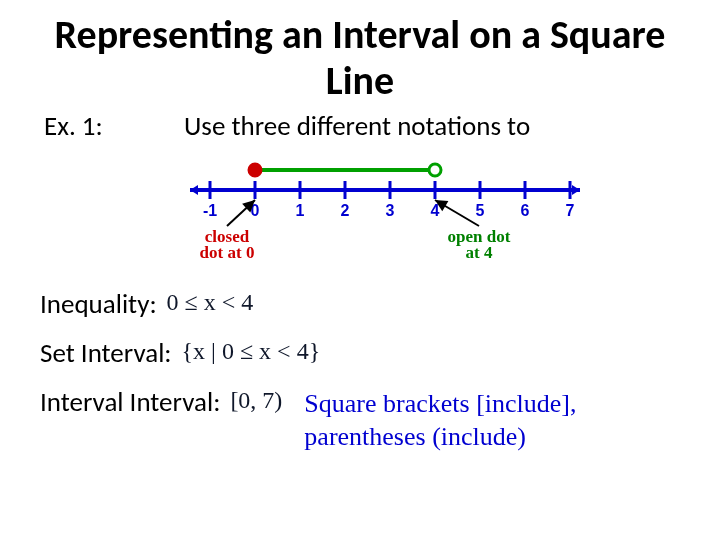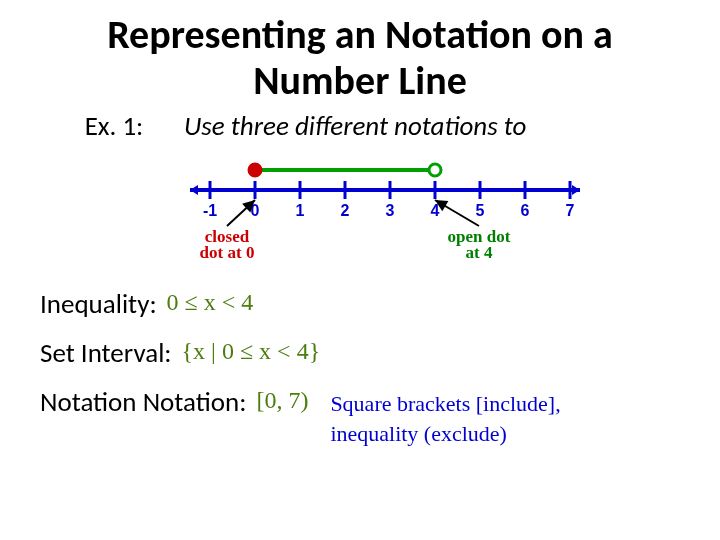--- a/index.html
+++ b/index.html
@@ -19,41 +19,41 @@
     line-height: 1.15;
     margin-bottom: 6px;
   }
   .prompt {
     font-size: 27px;
     color: #000;
     line-height: 1.2;
     margin-left: 4px;
     margin-bottom: 10px;
   }
-  .ex-label { display: inline-block; width: 140px; text-align: center; }
-  .prompt-rest { display: inline; font-style: italic; }
+  .ex-label { display: inline-block; width: 140px; }
+  .prompt-rest { display: inline; }
   .prompt-line2 { padding-left: 60px; }
   .diagram-wrap {
     height: 110px;
     position: relative;
     margin-left: 140px;
     margin-bottom: 28px;
     width: 420px;
   }
   .answers { font-size: 27px; line-height: 1.0; }
   .arow { margin-bottom: 22px; display: flex; align-items: flex-start; gap: 10px; }
   .alabel { color: #000000; }
-  .avalue { font-family: 'Times New Roman', serif; font-size: 24px; color: #4d7c0f; }
-  .anote { font-family: 'Times New Roman', serif; font-size: 22px; color: #0000d0; line-height:1.25; }
+  .avalue { font-family: 'Times New Roman', serif; font-size: 24px; color: #0f172a; }
+  .anote { font-family: 'Times New Roman', serif; font-size: 26px; color: #0000d0; line-height:1.25; }
   .anote-block { margin-left: 12px; }
 </style>
 </head>
 <body>
 
-<h1 class="title">Representing an Notation on a Number Line</h1>
+<h1 class="title">Representing an Interval on a Square Line</h1>
 
 <div class="prompt">
   <span class="ex-label">Ex. 1:</span><span class="prompt-rest">Use three different notations to</span>
 </div>
 
 <div class="diagram-wrap">
   <svg width="420" height="110" viewBox="0 0 420 110">
 
     <line x1="10" y1="38" x2="400" y2="38" stroke="#0000d0" stroke-width="4"></line>
     <polygon points="400,38 392,33 392,43" fill="#0000d0"></polygon>
@@ -104,20 +104,20 @@
 <div class="answers">
   <div class="arow">
     <span class="alabel">Inequality:</span>
     <span class="avalue">0 ≤ x &lt; 4</span>
   </div>
   <div class="arow">
     <span class="alabel">Set Interval:</span>
     <span class="avalue">{x | 0 ≤ x &lt; 4}</span>
   </div>
   <div class="arow">
-    <span class="alabel">Notation Notation:</span>
+    <span class="alabel">Interval Interval:</span>
     <span class="avalue">[0, 7)</span>
     <span class="anote-block">
       <span class="anote">Square brackets [include],</span><br>
-      <span class="anote">inequality (exclude)</span>
+      <span class="anote">parentheses (include)</span>
     </span>
   </div>
 </div>
 
 </body></html>

